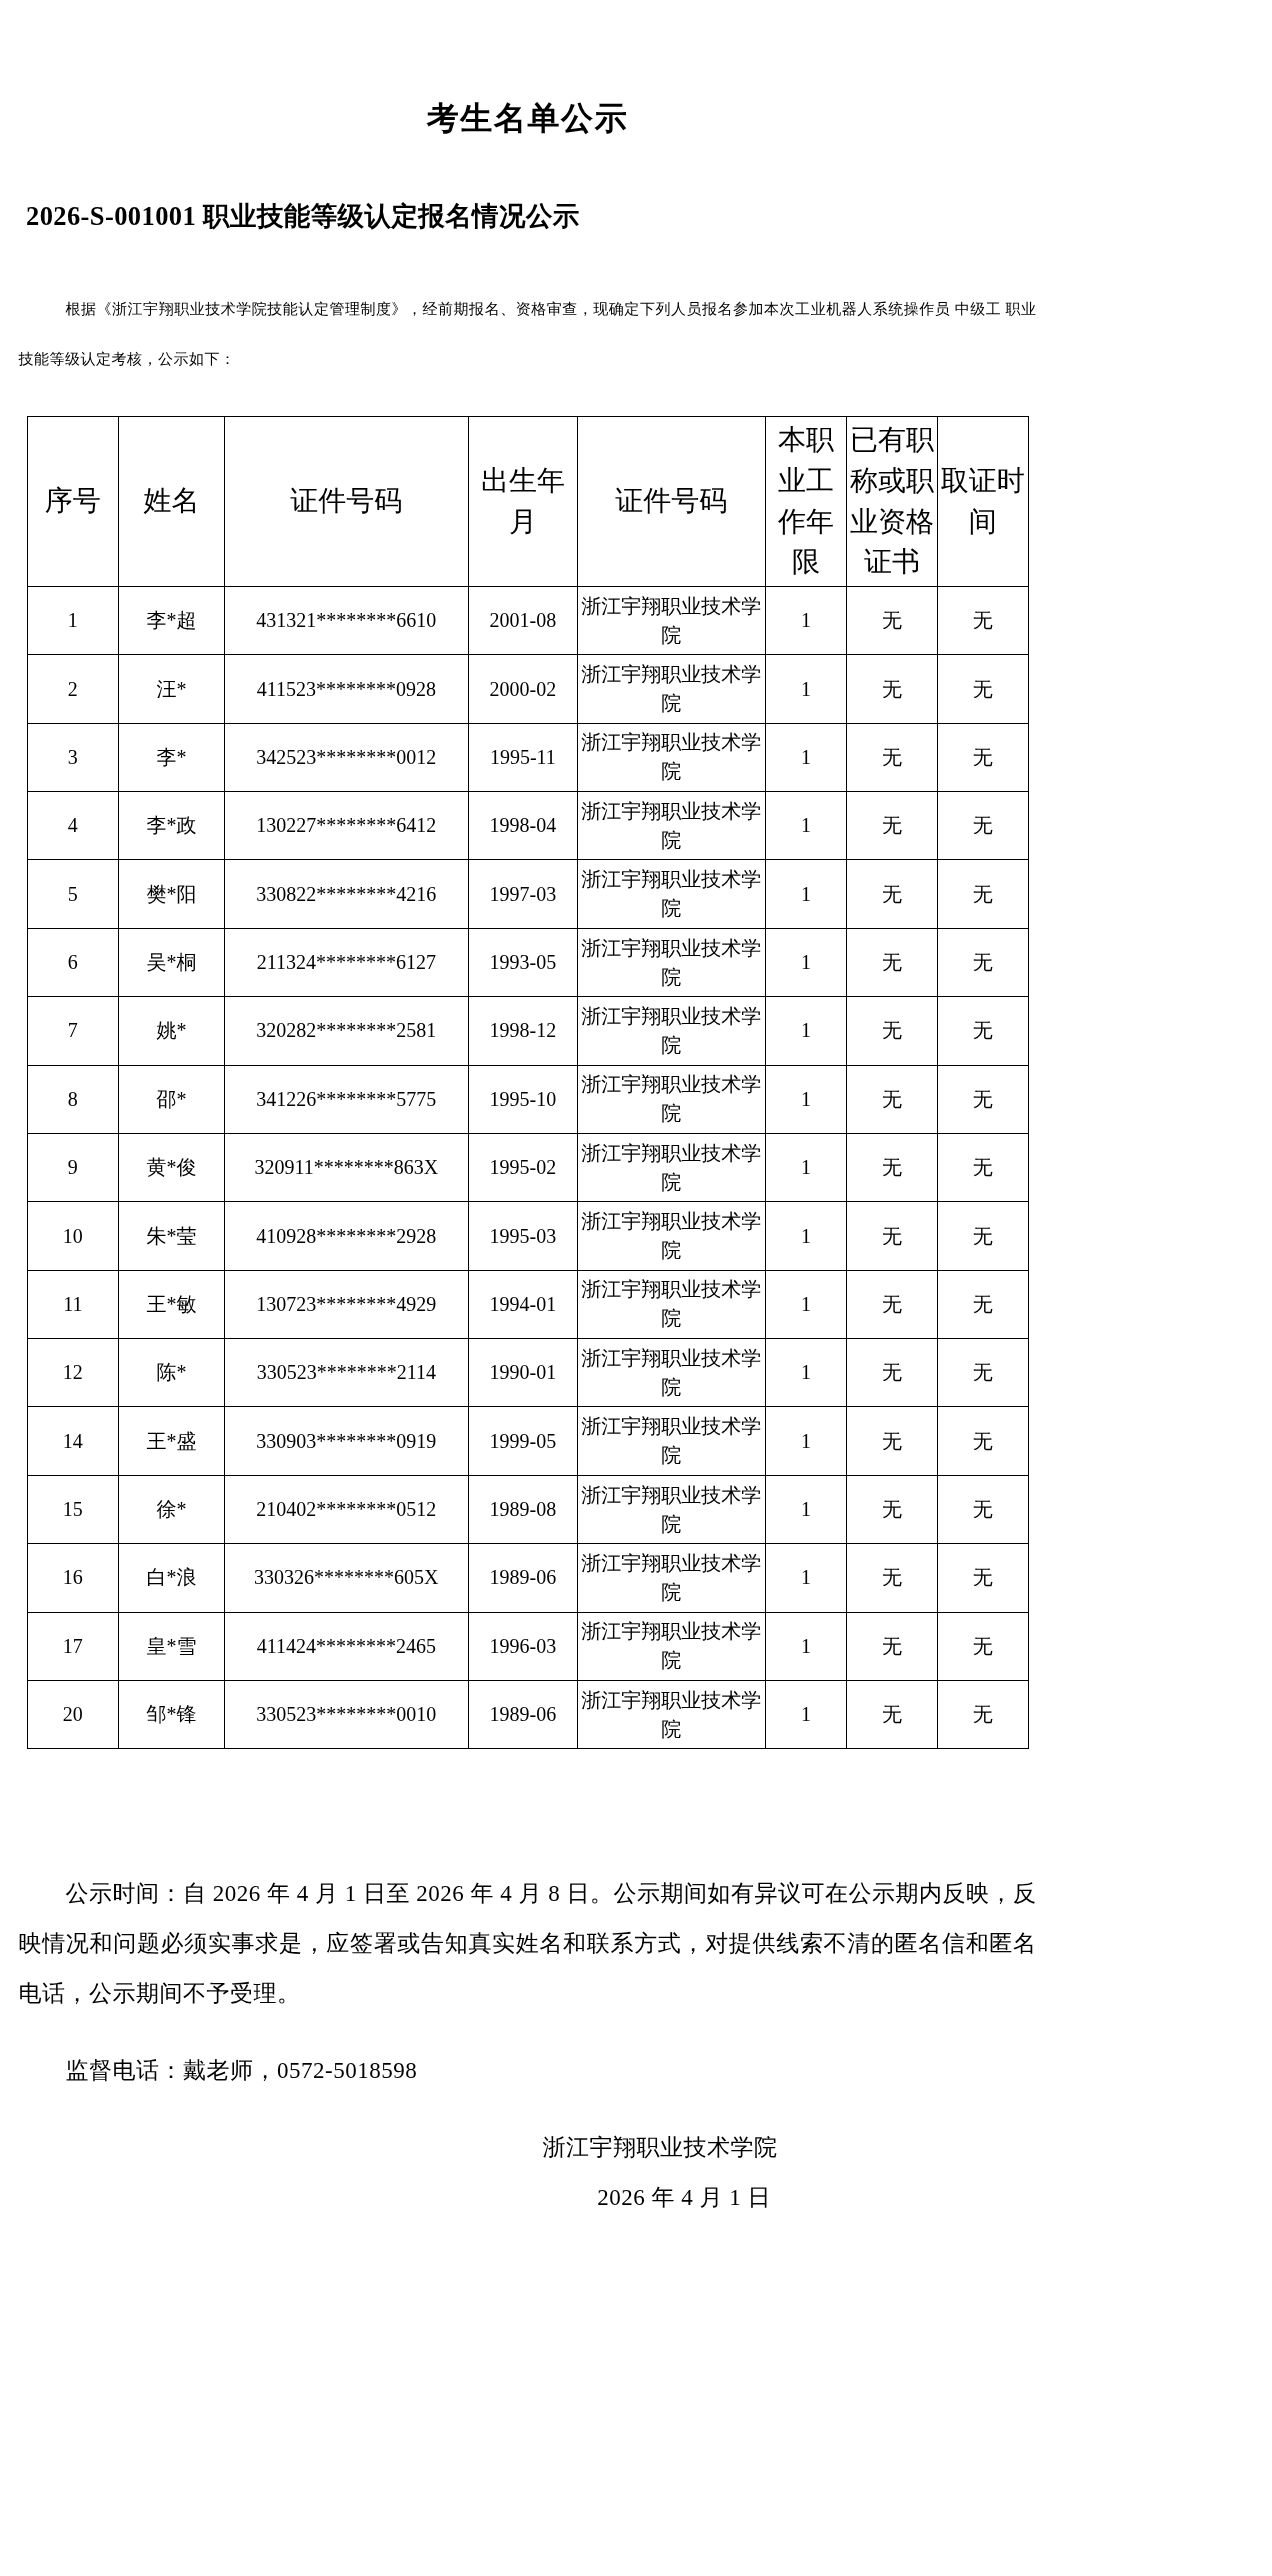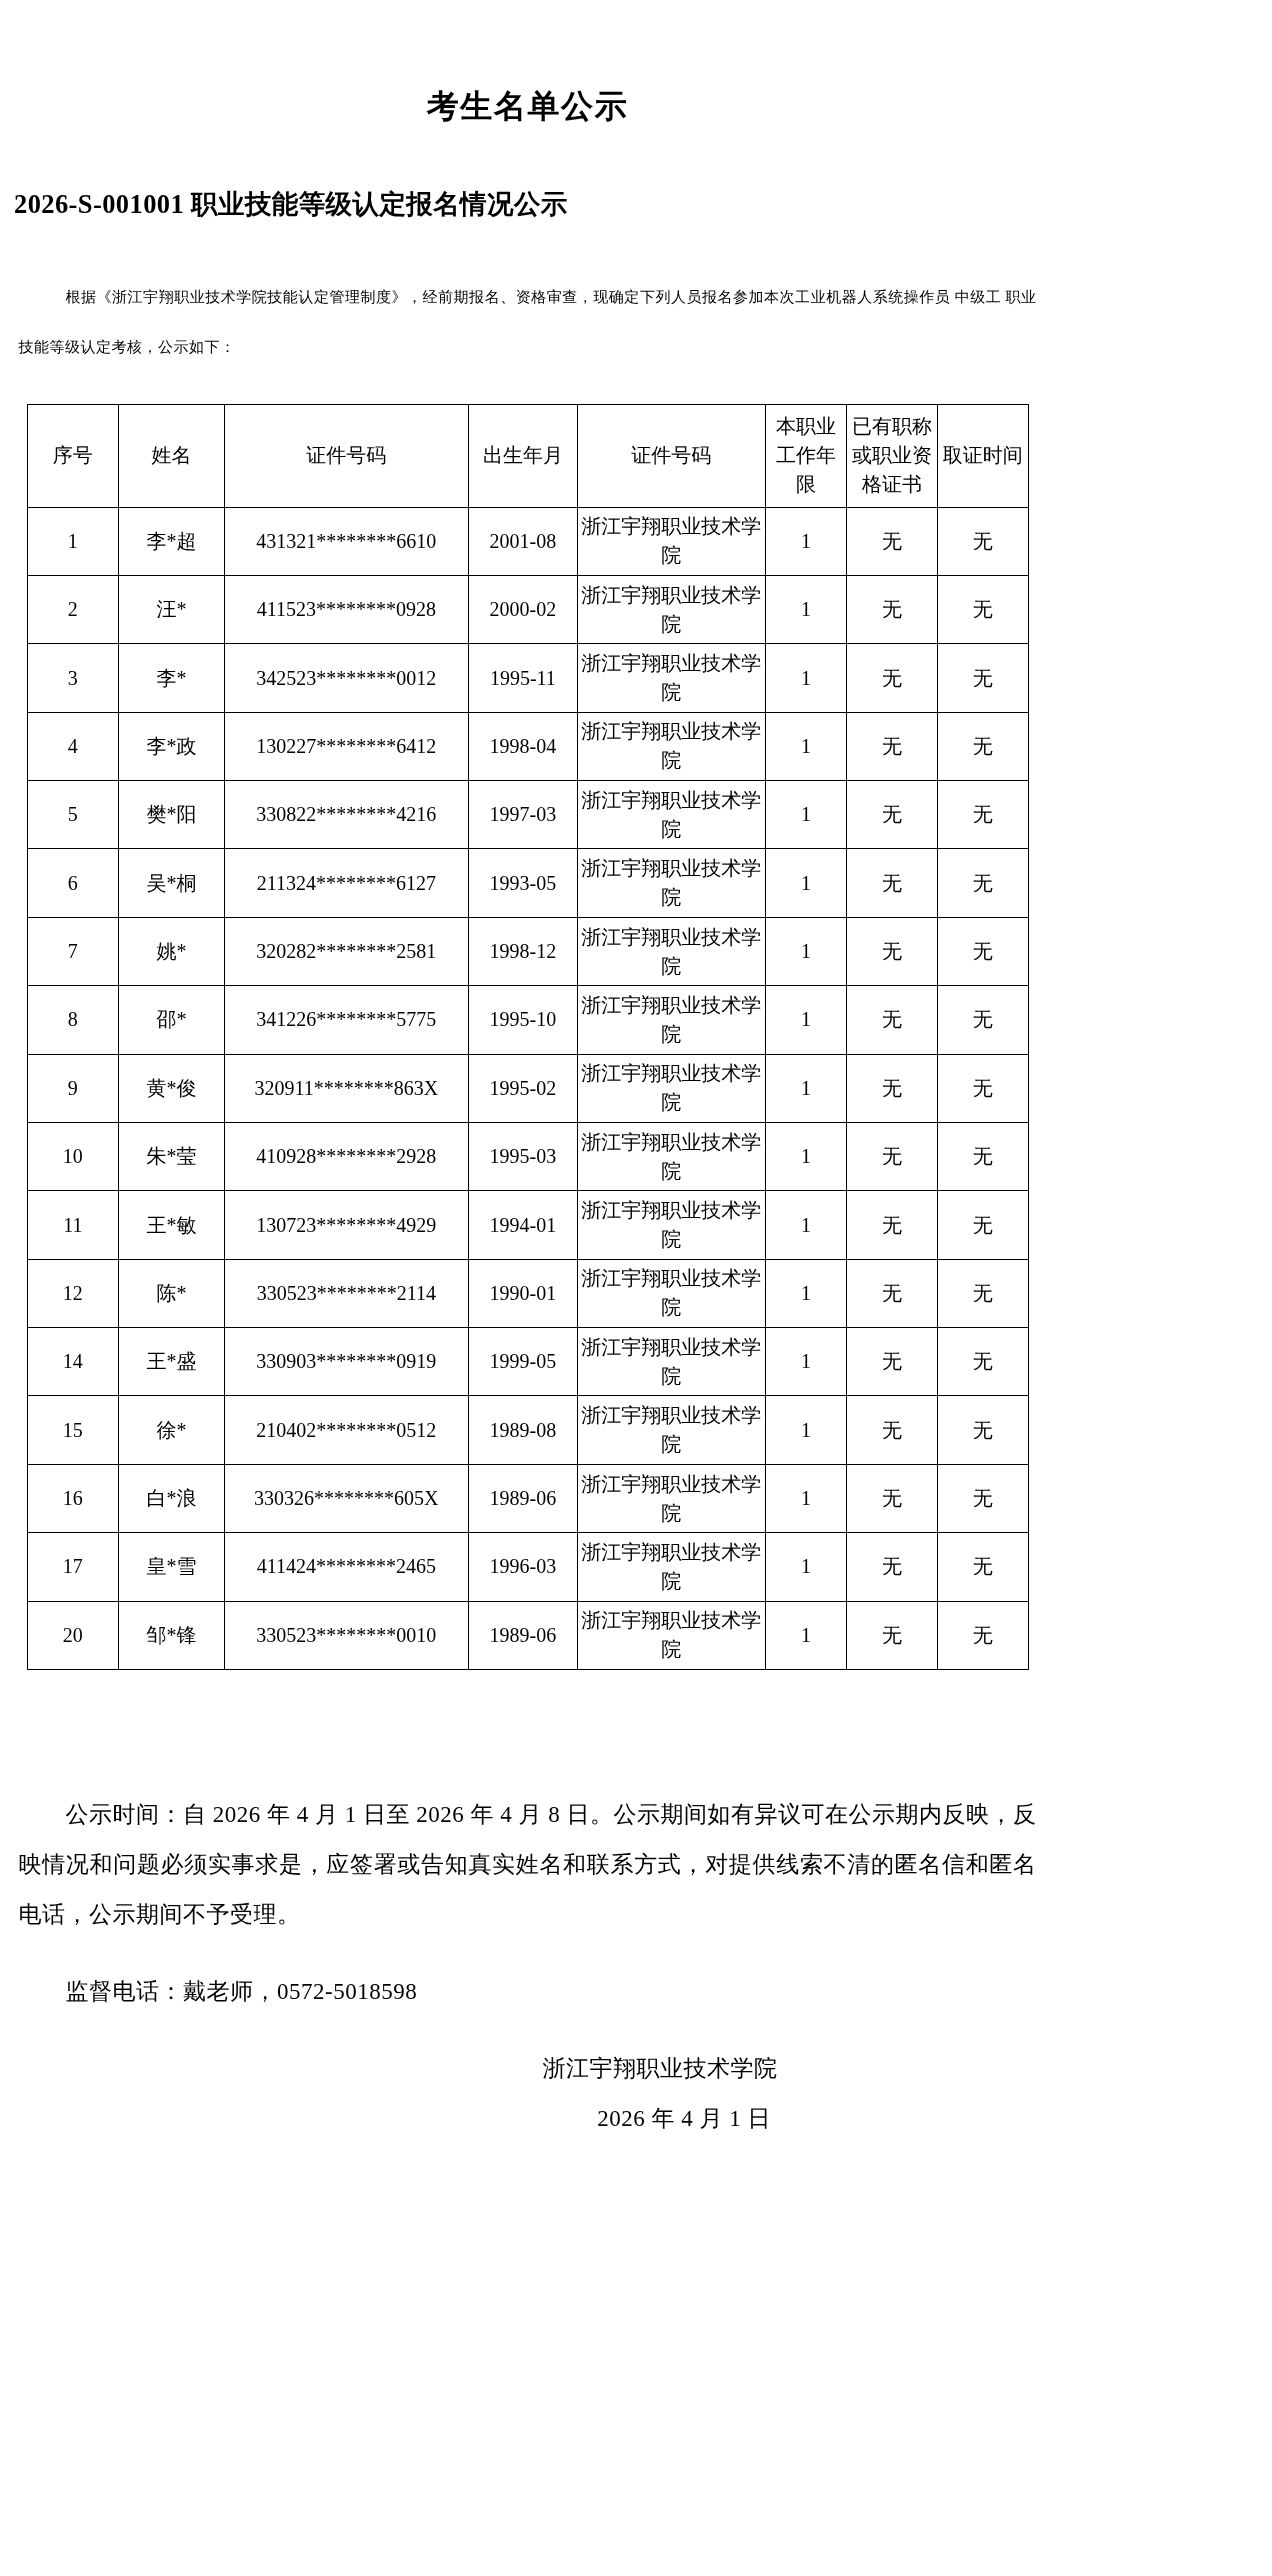--- a/index.html
+++ b/index.html
@@ -12,21 +12,21 @@
     height: 2576px;
     font-family: "Liberation Serif", "DejaVu Serif", serif;
     color: #000000;
     -webkit-font-smoothing: antialiased;
   }
   .page {
     position: relative;
     width: 1055px;
     height: 2576px;
     box-sizing: border-box;
-    padding: 0;
+    padding: 12px;
     overflow: hidden;
   }
 
   
   .doc-title {
     text-align: center;
     font-size: 32px;
     font-weight: bold;
     letter-spacing: 1.6px;
     margin: 0;
@@ -76,21 +76,21 @@
     border: 0.8px solid #000000;
     text-align: center;
     vertical-align: middle;
     padding: 3.2px 2.4px;
     font-weight: normal;
     line-height: 1.45;
     font-family: "Liberation Serif", "DejaVu Serif", serif;
   }
   table.roster thead th {
     height: 95px;
-    font-size: 20px;
+    font-size: 28px;
   }
   table.roster tbody td {
     height: 61px;
     font-size: 20px;
   }
   .col-idx   { width: 80px; }
   .col-name  { width: 92px; }
   .col-id    { width: 213px; }
   .col-birth { width: 95px; }
   .col-unit  { width: 164px; }

